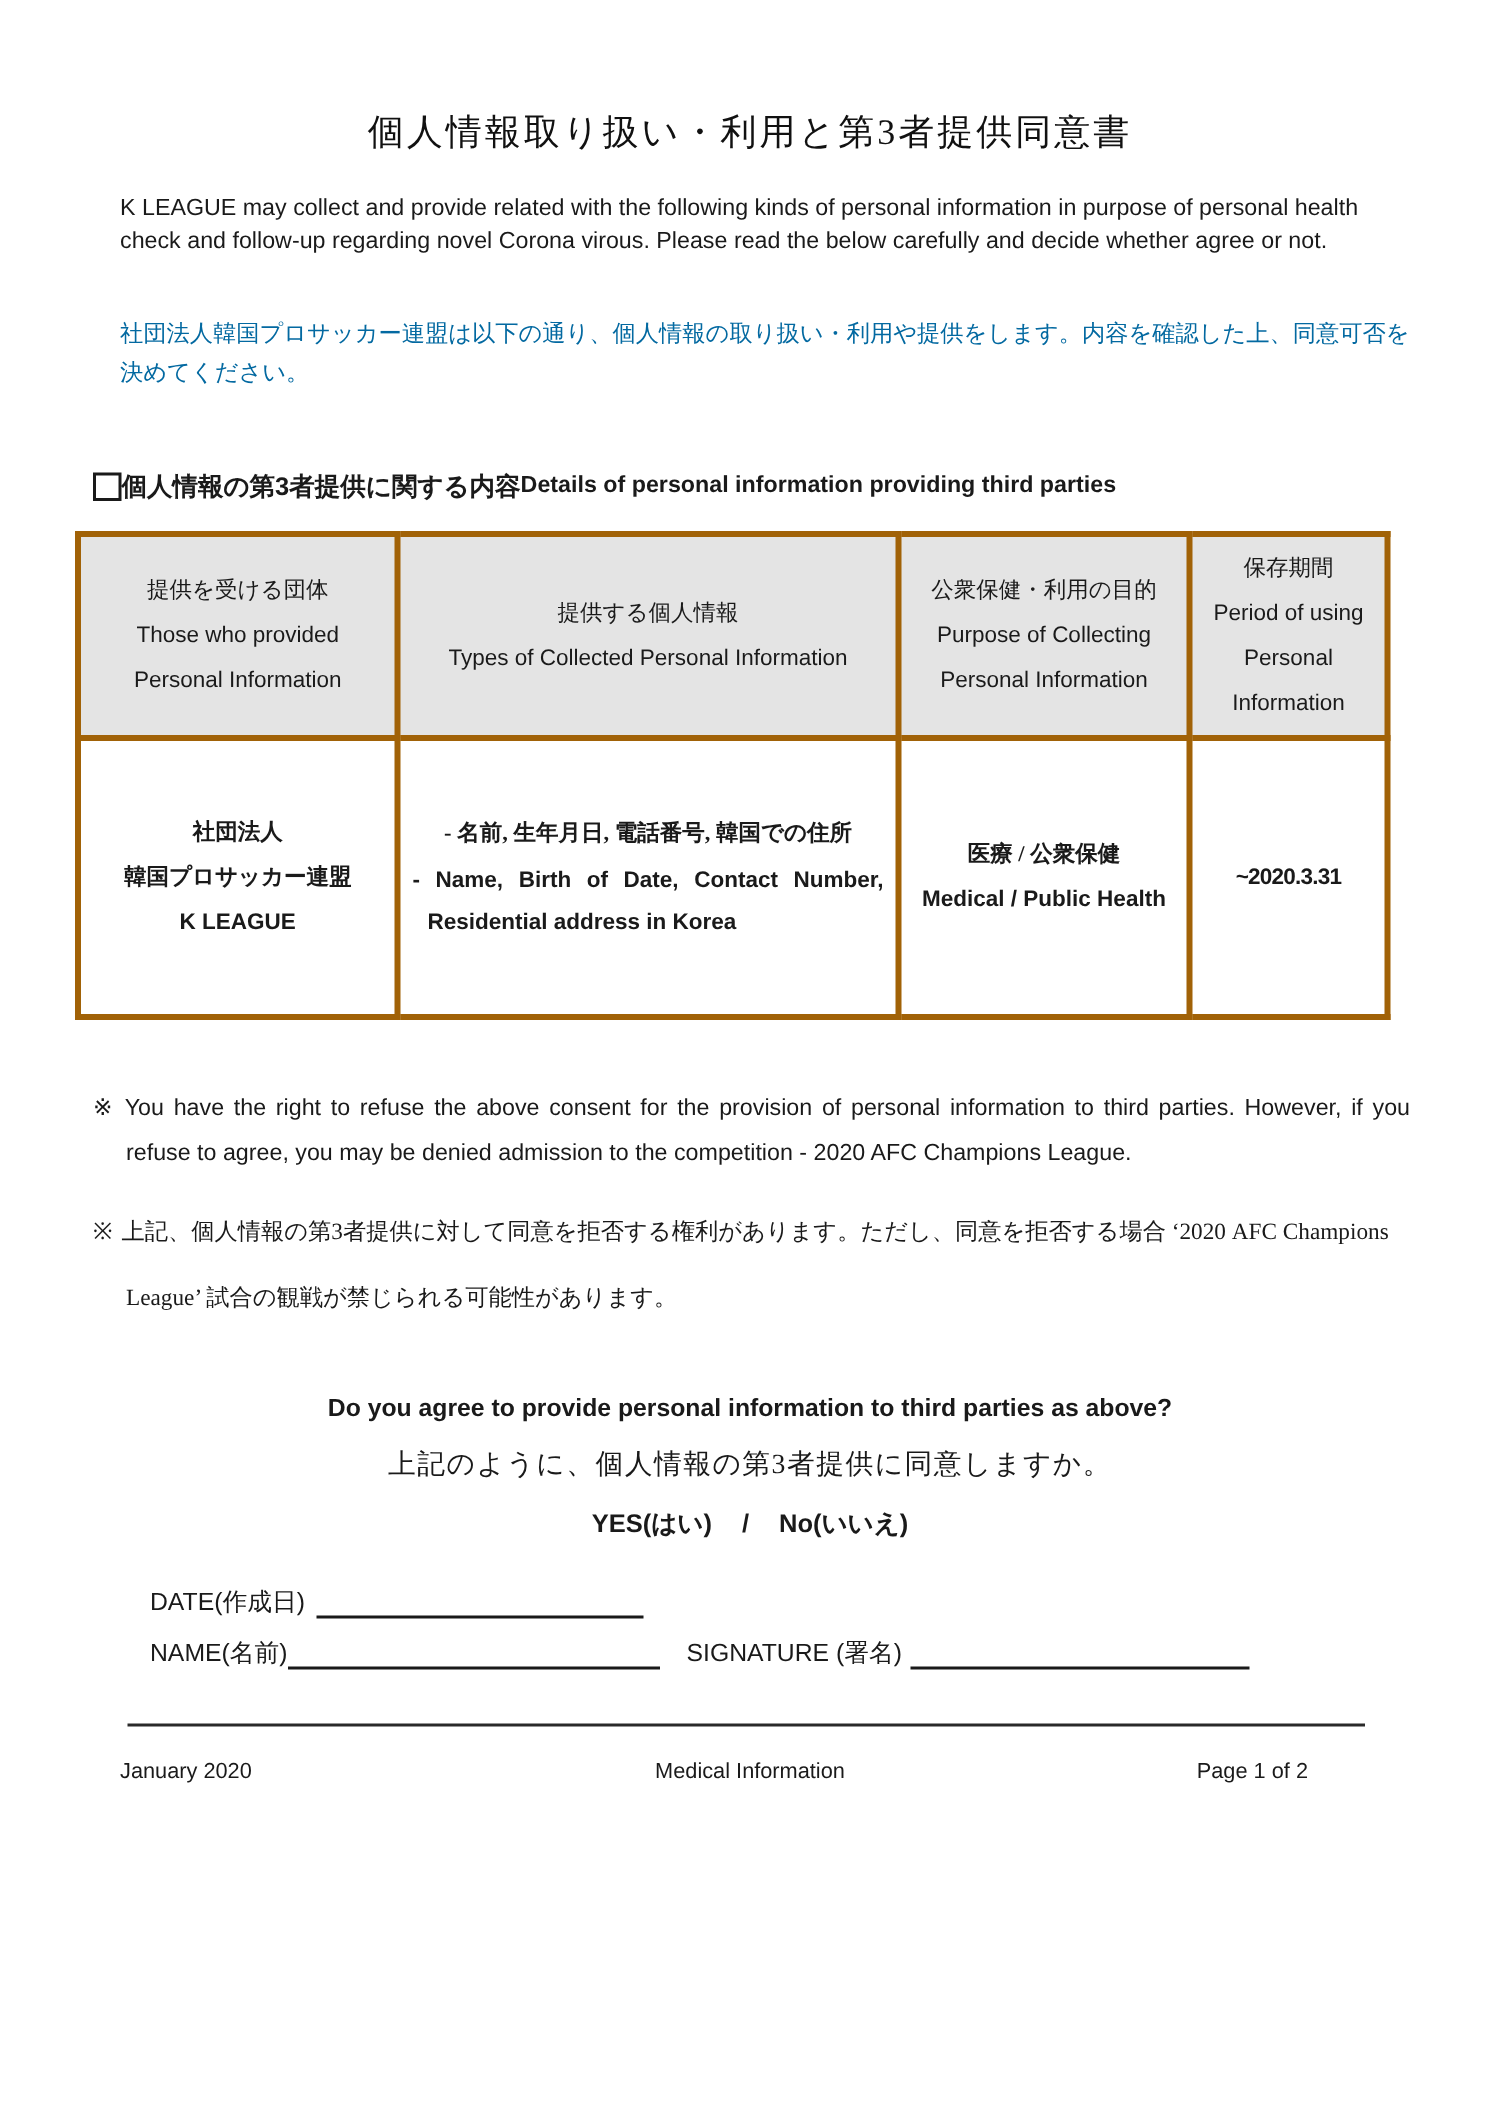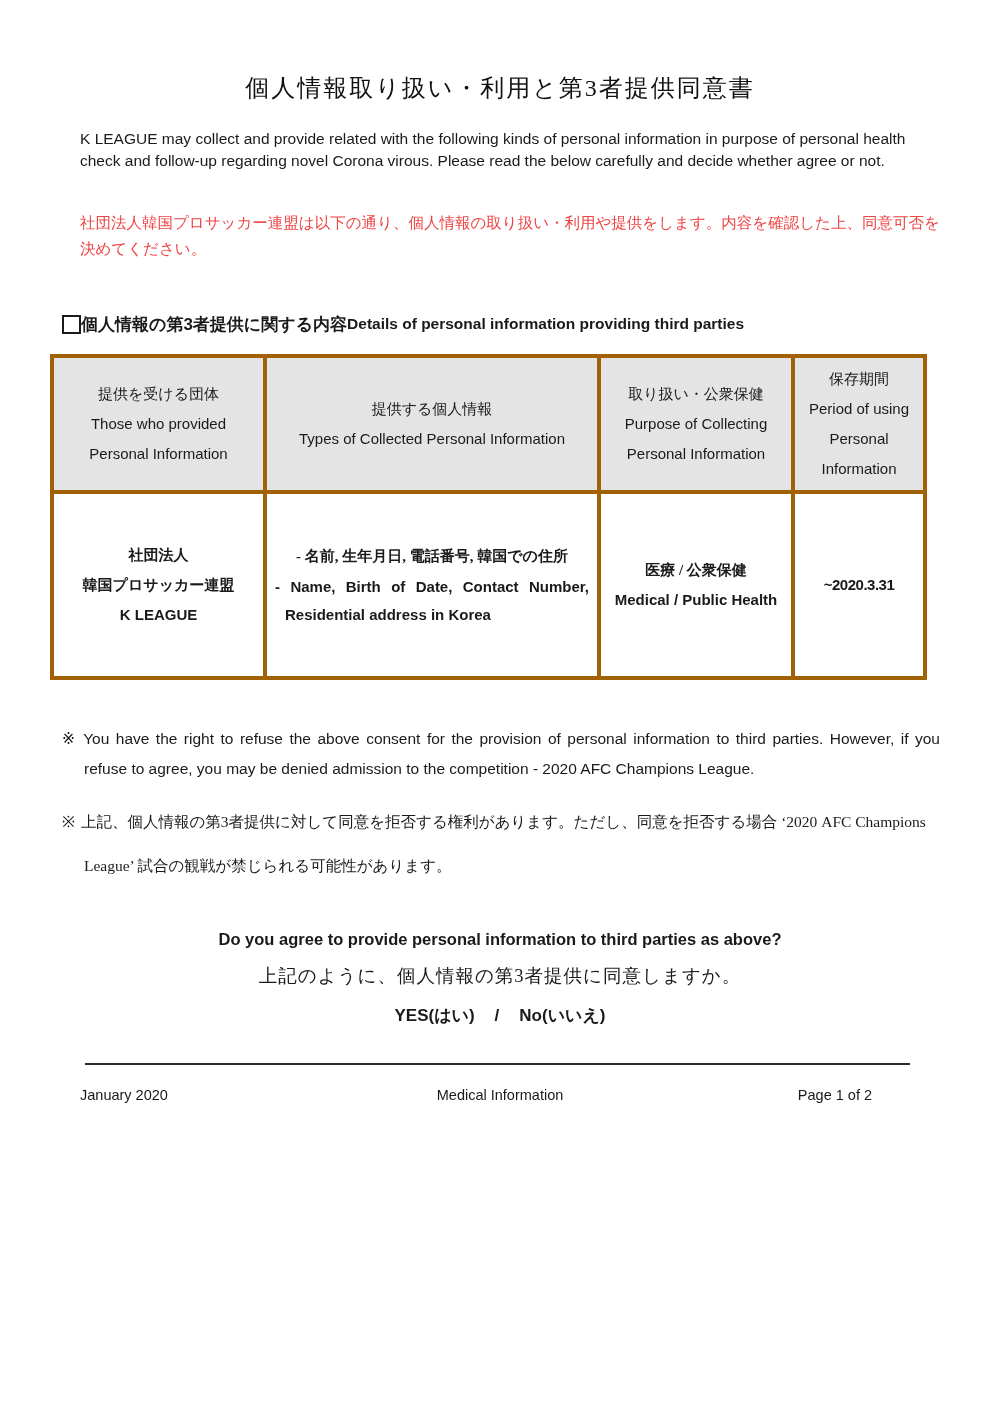--- a/index.html
+++ b/index.html
@@ -28,21 +28,21 @@
     margin: 24px 66px 0 80px;
     font-size: 15.5px;
     line-height: 1.42;
     text-align: left;
   }
 
   .intro-jp {
     margin: 38px 60px 0 80px;
     font-size: 15.5px;
     line-height: 1.7;
-    color: #ef4444;
+    color: #0369a1;
   }
 
   .section-heading {
     margin: 50px 60px 0 62px;
     font-size: 16.5px;
     font-weight: bold;
     display: flex;
     align-items: center;
   }
   .checkbox {
@@ -157,21 +157,21 @@
         <tr>
       <th>
         <span class="th-jp serif cell-line">提供を受ける団体</span>
         <span class="th-en cell-line">Those who provided Personal Information</span>
       </th>
       <th>
         <span class="th-jp serif cell-line">提供する個人情報</span>
         <span class="th-en cell-line">Types of Collected Personal Information</span>
       </th>
       <th>
-        <span class="th-jp serif cell-line">取り扱い・公衆保健</span>
+        <span class="th-jp serif cell-line">公衆保健・利用の目的</span>
         <span class="th-en cell-line">Purpose of Collecting Personal Information</span>
       </th>
       <th>
         <span class="th-jp serif cell-line">保存期間</span>
         <span class="th-en cell-line">Period of using Personal Information</span>
       </th>
     </tr>
     <tr>
       <td>
         <span class="cell-line serif">社団法人</span>
@@ -199,20 +199,32 @@
   </div>
 
   <div class="agreement">
     <div class="agree-q-en">Do you agree to provide personal information to third parties as above?</div>
     <div class="agree-q-jp serif">上記のように、個人情報の第3者提供に同意しますか。</div>
     <div class="yes-no">
       <span>YES(はい)</span><span class="sep">/</span><span>No(いいえ)</span>
     </div>
   </div>
 
+  <div class="sig-block">
+    <div class="sig-row">
+      <span>DATE(作成日)</span>
+      <span class="blank-line date-line"></span>
+    </div>
+    <div class="sig-row">
+      <span>NAME(名前)</span>
+      <span class="blank-line name-line"></span>
+      <span class="sig-label">SIGNATURE (署名)</span>
+      <span class="blank-line sig-line"></span>
+    </div>
+  </div>
 
   <div class="divider"></div>
 
   <div class="footer">
     <span class="left">January 2020</span>
     <span class="center">Medical Information</span>
     <span class="right">Page 1 of 2</span>
   </div>
 
 </div>

